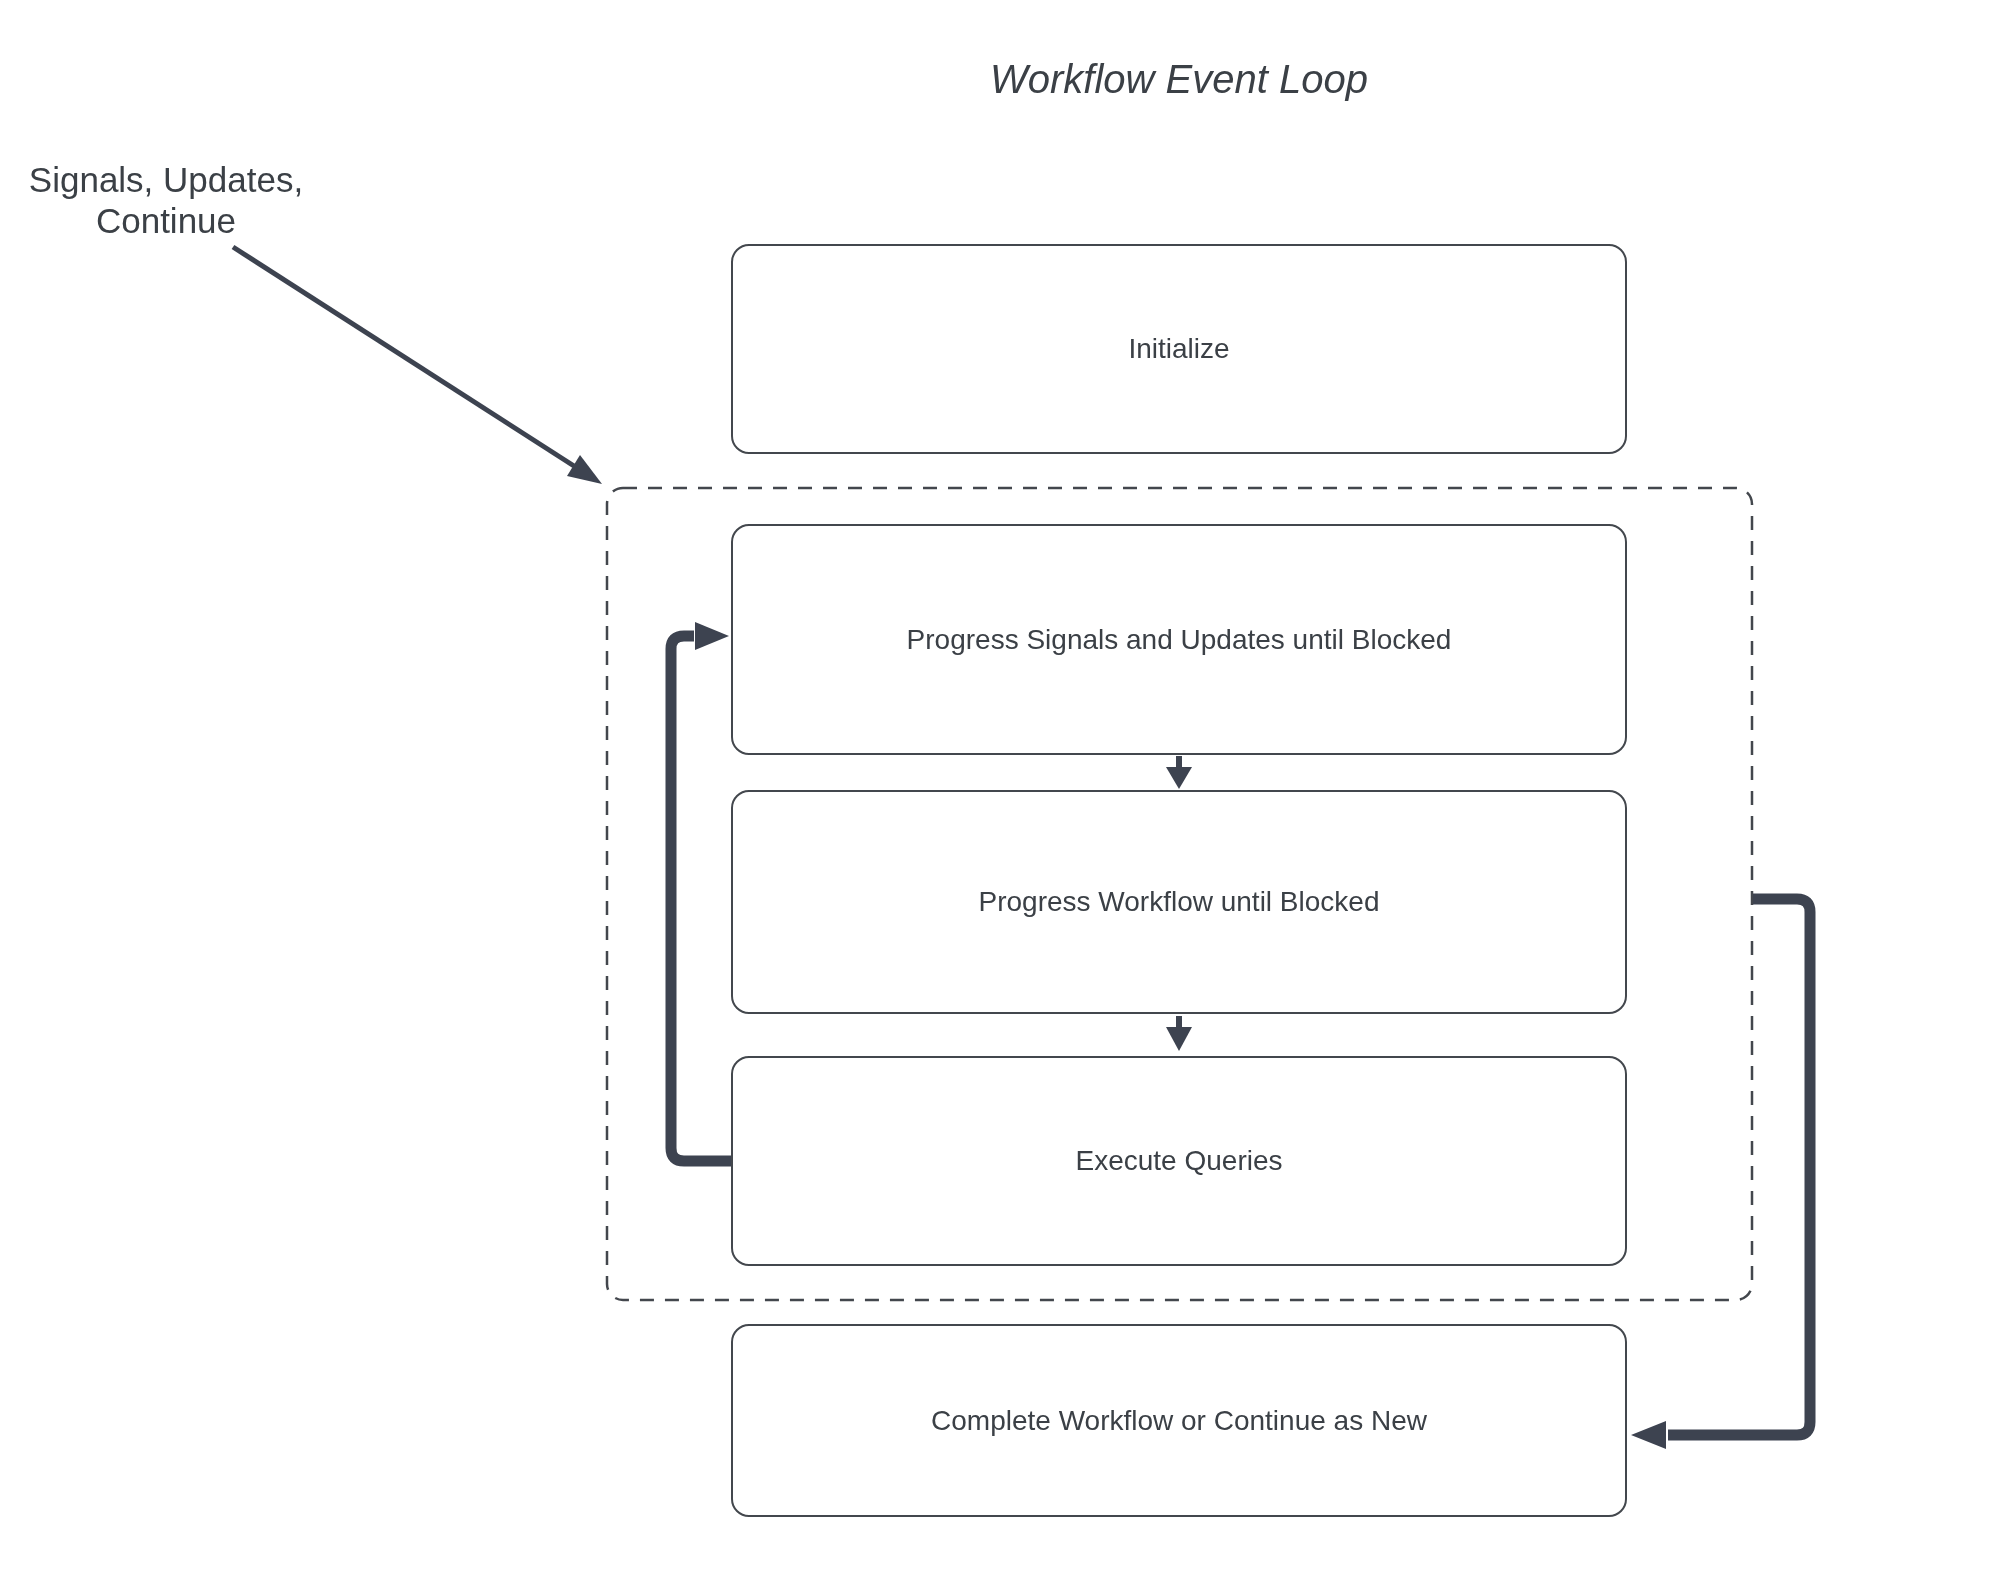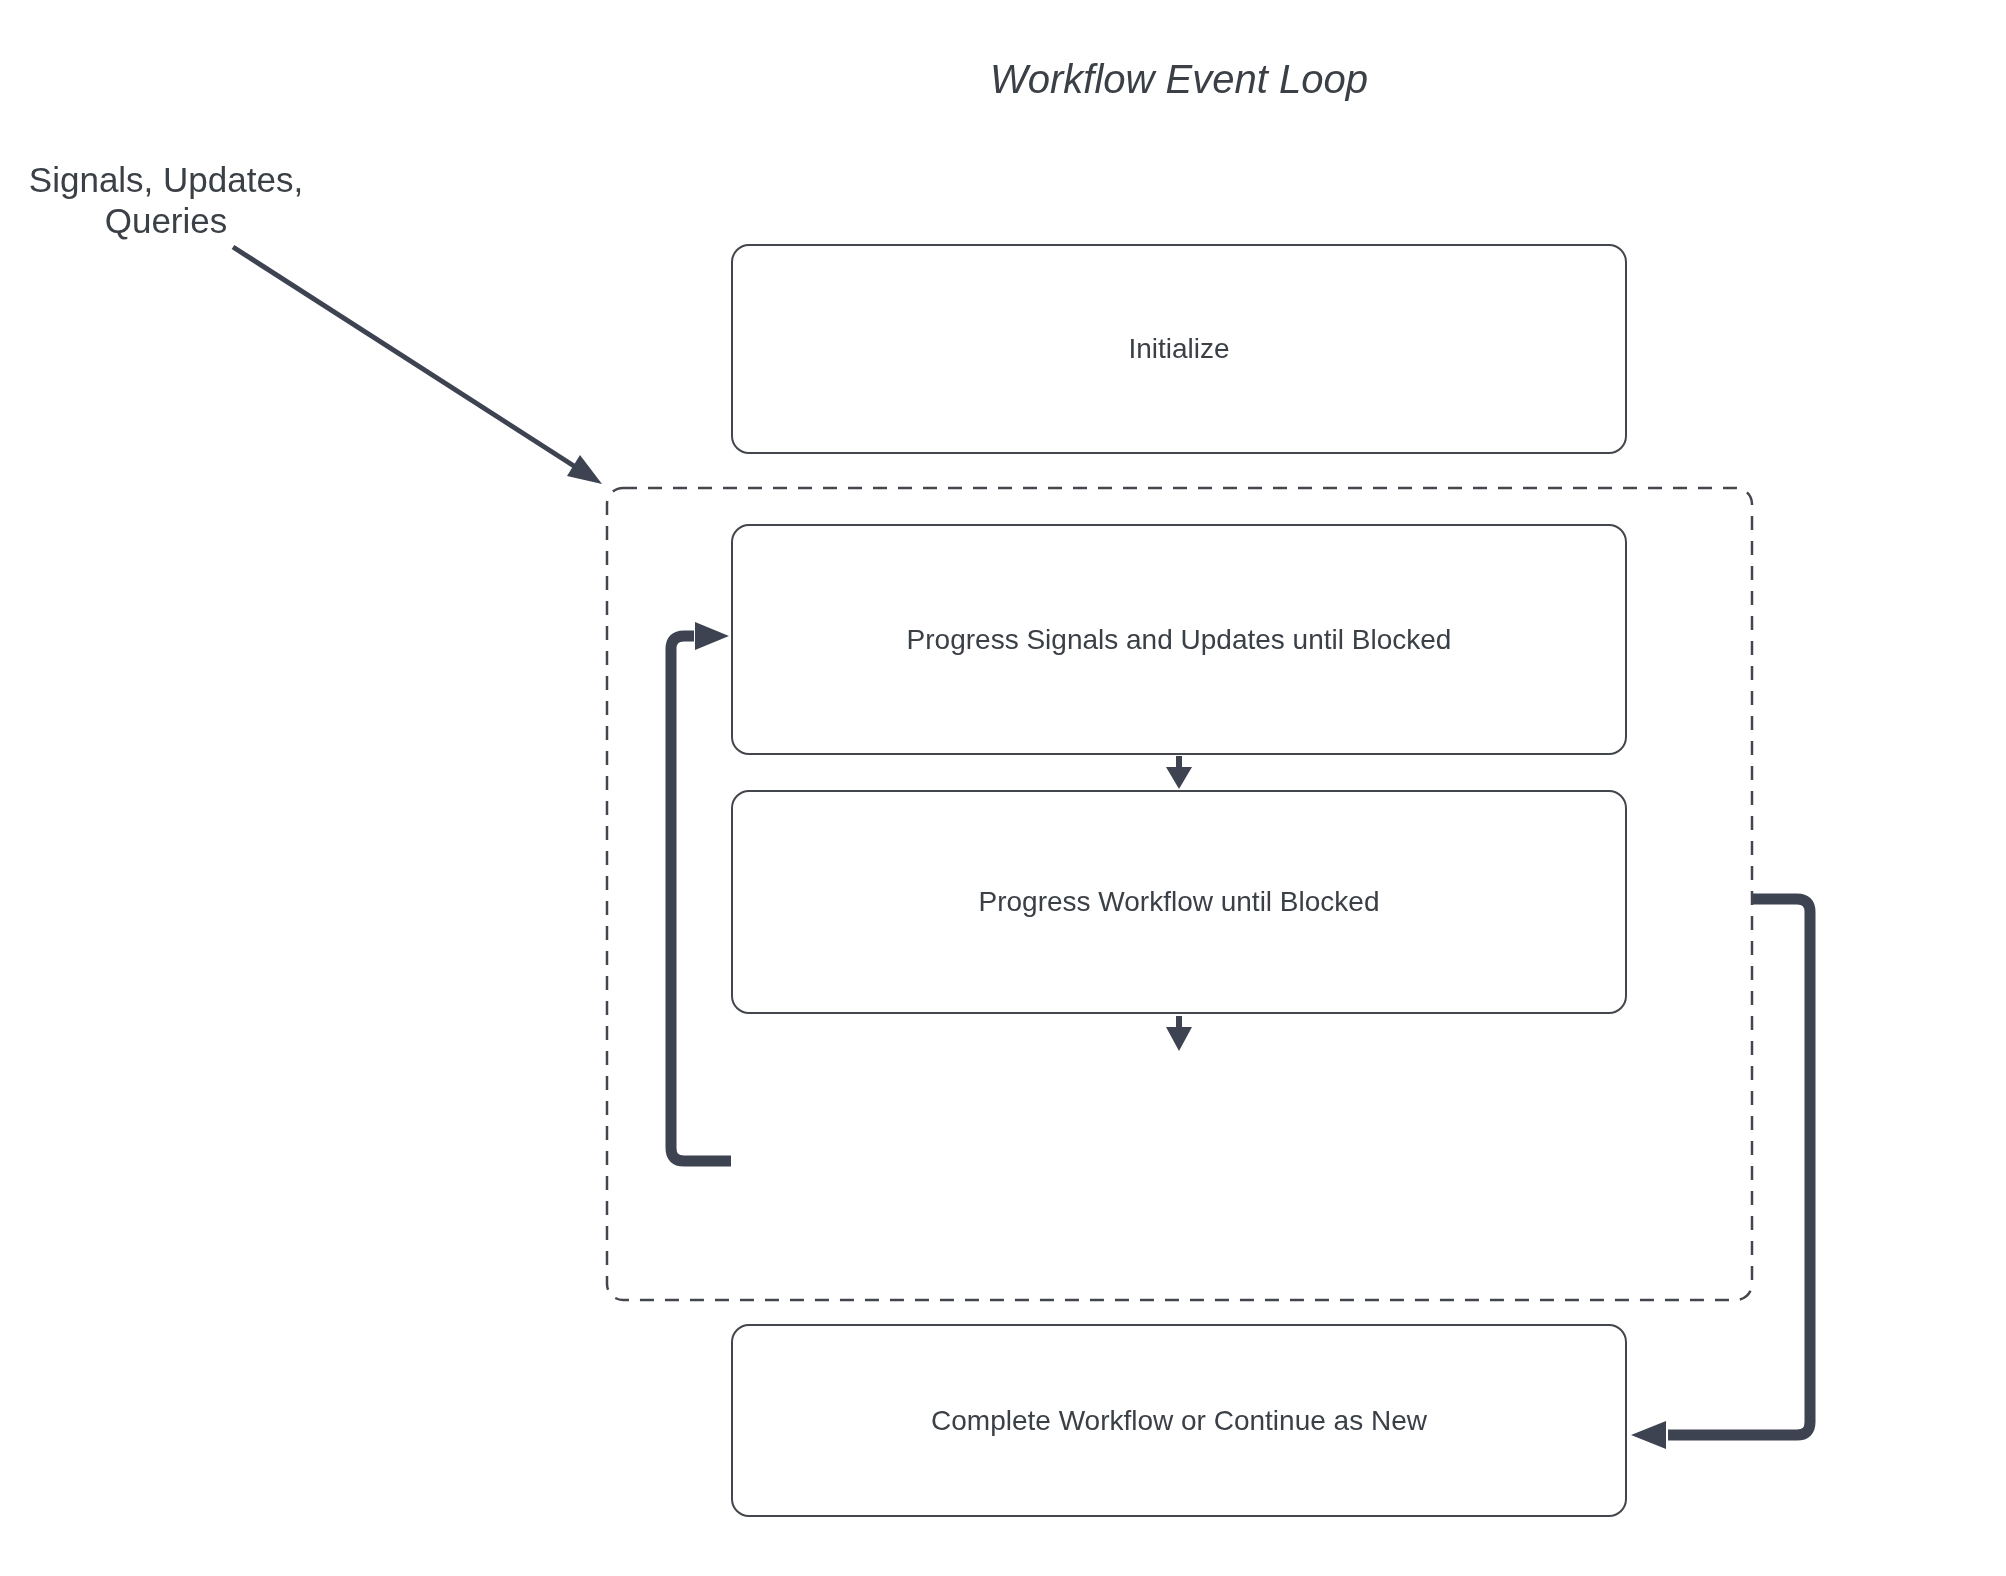--- a/index.html
+++ b/index.html
@@ -76,21 +76,21 @@
 </style>
 </head>
 <body>
 
 <div class="canvas">
 
   <div class="diagram-title">Workflow Event Loop</div>
 
   <div class="input-label">
     <span>Signals, Updates,</span>
-    <span>Queries</span>
+    <span>Continue</span>
   </div>
 
   <svg class="overlay" viewBox="0 0 2006 1576" xmlns="http://www.w3.org/2000/svg">
 
     <rect class="dashed-rect" x="607" y="469" width="1145" height="812" rx="16"></rect>
 
     <g>
       <path class="thin-line" d="M233 228 L574 447"></path>
       <polygon class="arrow-head" points="602,465 567,457 580,436"></polygon>
     </g>
@@ -115,16 +115,17 @@
       <polygon class="arrow-head" points="1631,1416 1666,1402 1666,1430"></polygon>
     </g>
   </svg>
 
   <div class="node node-initialize">Initialize</div>
 
   <div class="node node-progress-signals">Progress Signals and Updates until Blocked</div>
 
   <div class="node node-progress-workflow">Progress Workflow until Blocked</div>
 
+  <div class="node node-execute-queries">Execute Queries</div>
 
   <div class="node node-complete-workflow">Complete Workflow or Continue as New</div>
 
 </div>
 
 </body></html>

